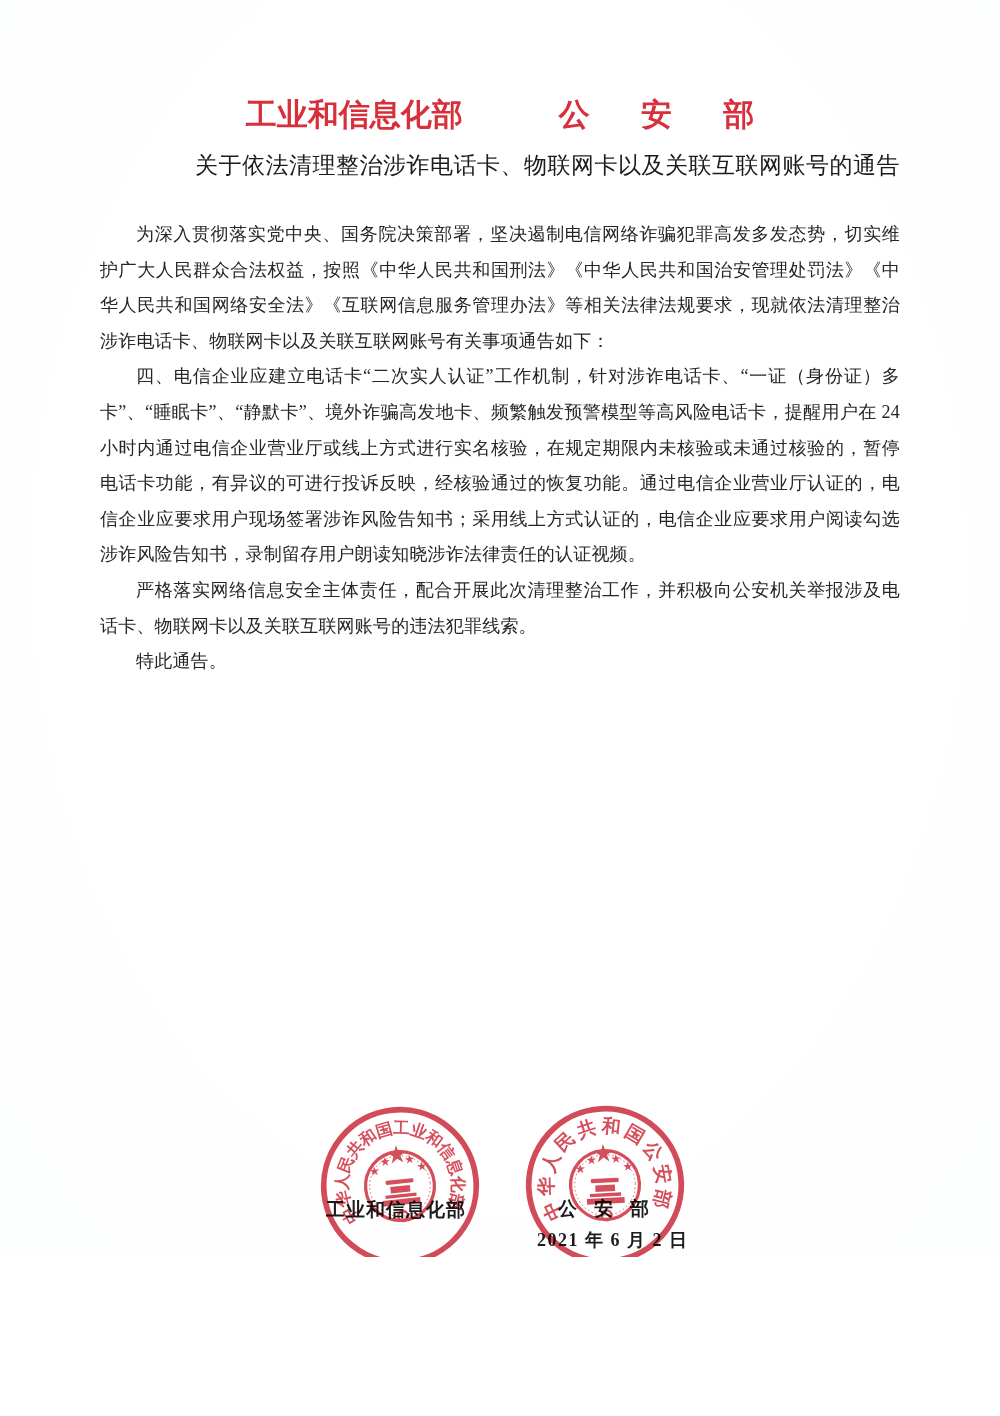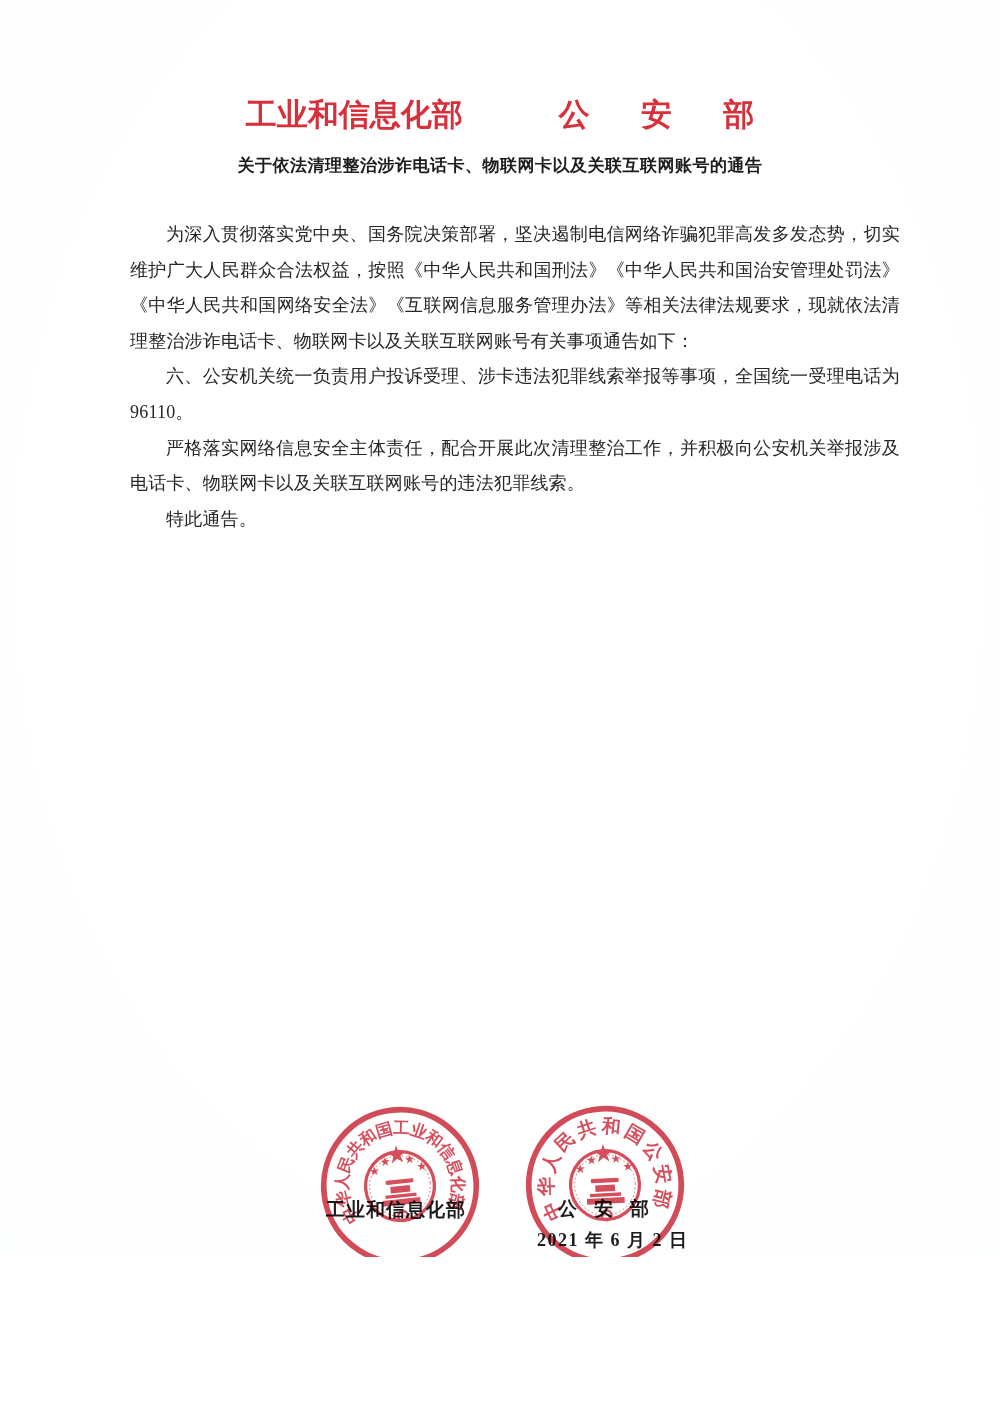--- a/index.html
+++ b/index.html
@@ -13,25 +13,25 @@
   .content { position:absolute; left:100px; top:97px; width:800px; }
 
   .ministries {
     display:flex; justify-content:center; align-items:baseline; gap:96px;
     font-size:31px; font-weight:bold; line-height:36px;
   }
   .ministry { white-space:nowrap; }
   .ministry.spaced { letter-spacing:1.65em; margin-right:-1.65em; }
 
   .doc-title {
-    margin-top:18px; text-align:center; font-size:17px; font-weight:bold;
+    margin-top:18px; text-align:right; font-size:23px; font-weight:normal;
     letter-spacing:0.5px; color:#1c1c1c; line-height:30px;
   }
 
-  .body-text { margin-top:36px;margin-left:30px; }
+  .body-text { margin-top:36px; }
   .body-text p {
     margin:0; text-indent:2em; font-size:18px; line-height:35.6px;
     text-align:justify; color:#262626; letter-spacing:0.2px;
   }
   
   .body-text p:nth-of-type(7) { font-size:17px; letter-spacing:0; }
 
   .stamps { position:absolute; left:0; top:0; width:1000px; height:1416px; pointer-events:none; }
   .overlay-text {
     position:absolute; color:#1b1b1b; font-weight:600; white-space:nowrap; z-index:1;
@@ -59,23 +59,23 @@
 
     <div class="doc-title">关于依法清理整治涉诈电话卡、物联网卡以及关联互联网账号的通告</div>
 
     <div class="body-text">
 
         <p>为深入贯彻落实党中央、国务院决策部署，坚决遏制电信网络诈骗犯罪高发多发态势，切实维护广大人民群众合法权益，按照《中华人民共和国刑法》《中华人民共和国治安管理处罚法》《中华人民共和国网络安全法》《互联网信息服务管理办法》等相关法律法规要求，现就依法清理整治涉诈电话卡、物联网卡以及关联互联网账号有关事项通告如下：</p>
 
 
 
 
+        <p>四、电信企业应建立电话卡“二次实人认证”工作机制，针对涉诈电话卡、“一证（身份证）多卡”、“睡眠卡”、“静默卡”、境外诈骗高发地卡、频繁触发预警模型等高风险电话卡，提醒用户在 24 小时内通过电信企业营业厅或线上方式进行实名核验，在规定期限内未核验或未通过核验的，暂停电话卡功能，有异议的可进行投诉反映，经核验通过的恢复功能。通过电信企业营业厅认证的，电信企业应要求用户现场签署涉诈风险告知书；采用线上方式认证的，电信企业应要求用户阅读勾选涉诈风险告知书，录制留存用户朗读知晓涉诈法律责任的认证视频。</p>
 
 
-        <p>六、公安机关统一负责用户投诉受理、涉卡违法犯罪线索举报等事项，全国统一受理电话为 96110。</p>
 
         <p>严格落实网络信息安全主体责任，配合开展此次清理整治工作，并积极向公安机关举报涉及电话卡、物联网卡以及关联互联网账号的违法犯罪线索。</p>
 
         <p>特此通告。</p>
       </div>
   </div>
 
   <div class="stamps">
 
     <span class="overlay-text overlay-miit">工业和信息化部</span>

